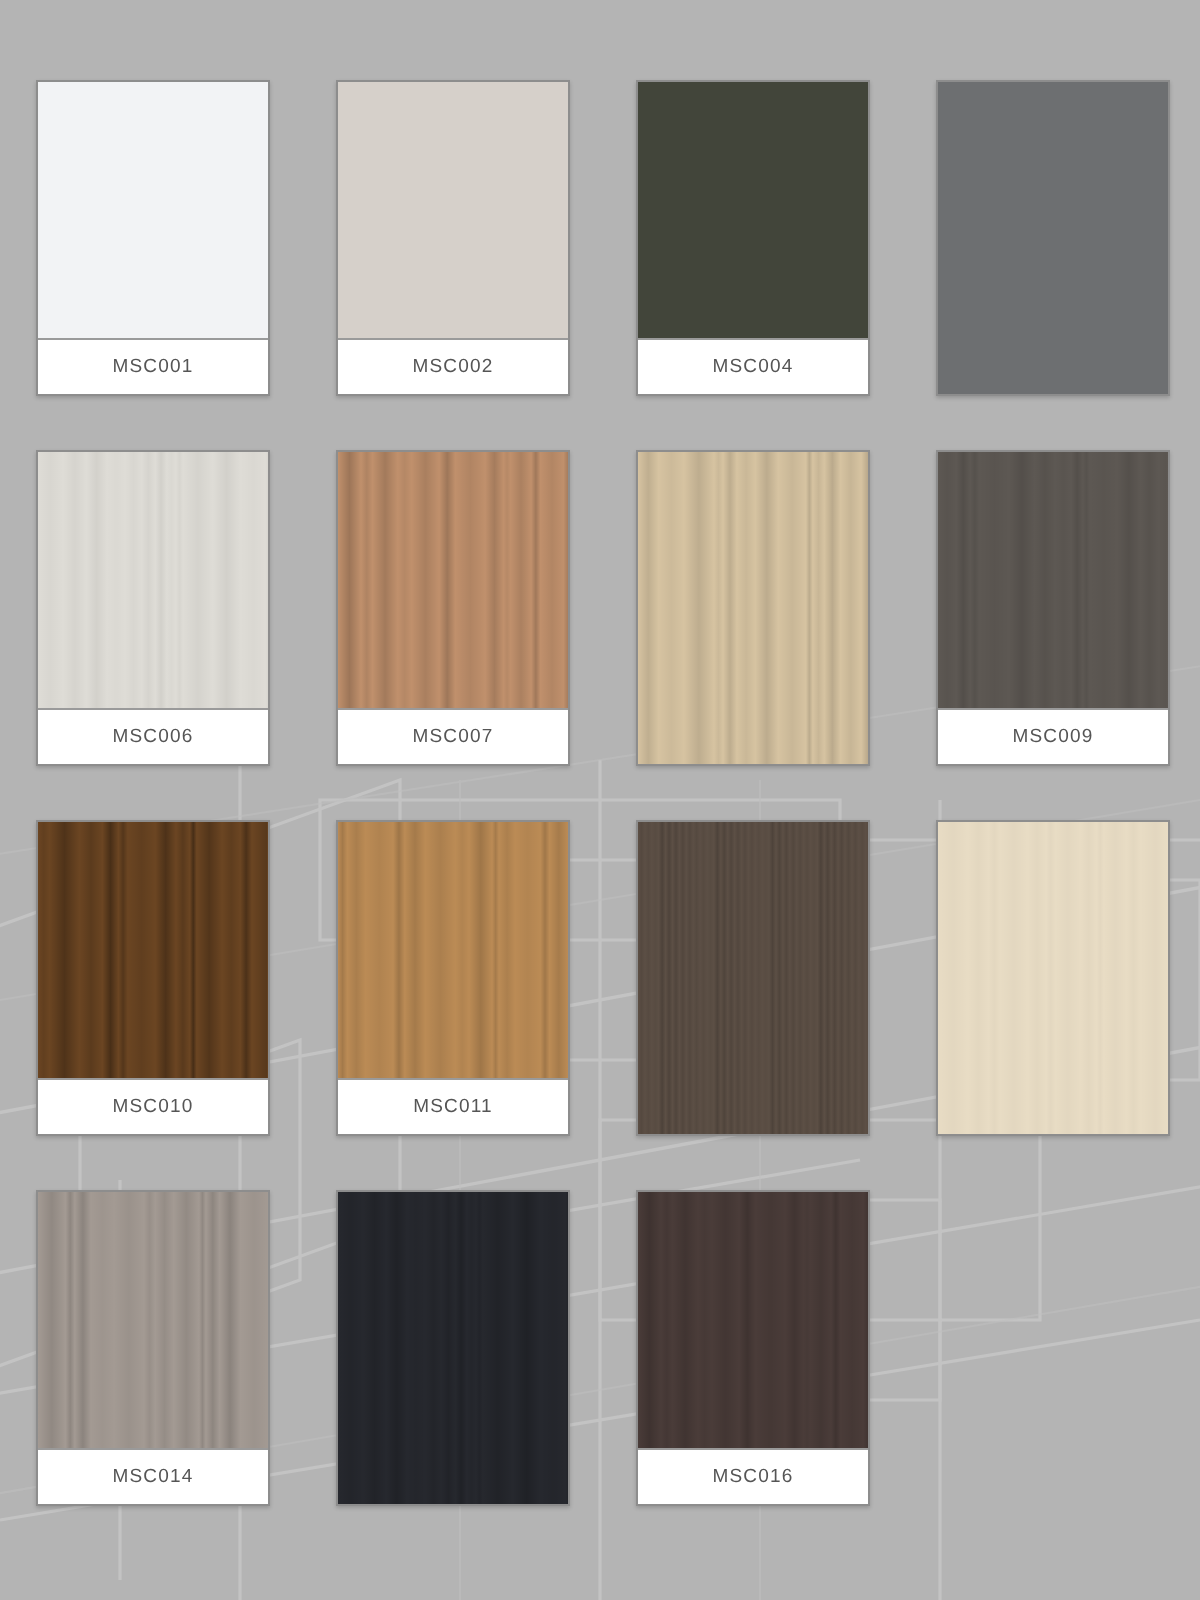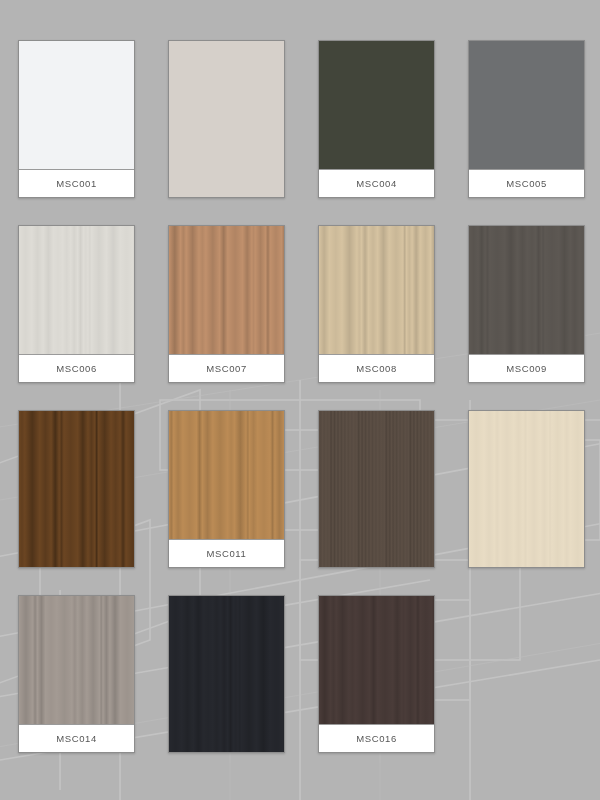--- a/index.html
+++ b/index.html
@@ -111,61 +111,61 @@
     <div class="swatch-card">
       <div class="swatch-sample" style="background: rgb(242, 243, 245);">
         <div class="grain"></div>
       </div>
       <div class="swatch-label">MSC001</div>
     </div>
     <div class="swatch-card">
       <div class="swatch-sample" style="background: rgb(214, 208, 202);">
         <div class="grain"></div>
       </div>
+      <div class="swatch-label">MSC002</div>
     </div>
     <div class="swatch-card">
       <div class="swatch-sample" style="background: rgb(66, 69, 58);">
         <div class="grain"></div>
       </div>
       <div class="swatch-label">MSC004</div>
     </div>
     <div class="swatch-card">
       <div class="swatch-sample" style="background: rgb(109, 111, 113);">
         <div class="grain"></div>
       </div>
-      <div class="swatch-label">MSC005</div>
     </div>
     <div class="swatch-card">
       <div class="swatch-sample" style="background: rgb(222, 220, 214);">
         <div class="grain" style="background-image: linear-gradient(90deg, rgba(0, 0, 0, 0) 0%, rgba(0, 0, 0, 0.027) 5.5%, rgba(0, 0, 0, 0) 11%, rgba(0, 0, 0, 0) 11%, rgba(0, 0, 0, 0.04) 16%, rgba(0, 0, 0, 0) 21%, rgba(0, 0, 0, 0) 21%, rgba(0, 0, 0, 0.05) 25.5%, rgba(0, 0, 0, 0) 30%, rgba(0, 0, 0, 0) 30%, rgba(0, 0, 0, 0.016) 34%, rgba(0, 0, 0, 0) 38%, rgba(0, 0, 0, 0) 38%, rgba(0, 0, 0, 0.027) 41.5%, rgba(0, 0, 0, 0) 45%, rgba(0, 0, 0, 0) 45%, rgba(0, 0, 0, 0.04) 48%, rgba(0, 0, 0, 0) 51%, rgba(0, 0, 0, 0) 51%, rgba(0, 0, 0, 0.055) 53.5%, rgba(0, 0, 0, 0) 56%, rgba(0, 0, 0, 0) 56%, rgba(0, 0, 0, 0.02) 58%, rgba(0, 0, 0, 0) 60%, rgba(0, 0, 0, 0) 60%, rgba(0, 0, 0, 0.03) 61.5%, rgba(0, 0, 0, 0) 63%, rgba(0, 0, 0, 0) 63%, rgba(0, 0, 0, 0.043) 69.5%, rgba(0, 0, 0, 0) 76%, rgba(0, 0, 0, 0) 76%, rgba(0, 0, 0, 0.055) 82%, rgba(0, 0, 0, 0) 88%, rgba(0, 0, 0, 0) 88%, rgba(0, 0, 0, 0.02) 93.5%, rgba(0, 0, 0, 0) 99%, rgba(0, 0, 0, 0) 99%, rgba(0, 0, 0, 0.03) 100%, rgba(0, 0, 0, 0) 100%);"></div>
       </div>
       <div class="swatch-label">MSC006</div>
     </div>
     <div class="swatch-card">
       <div class="swatch-sample" style="background: rgb(192, 144, 108);">
         <div class="grain" style="background-image: linear-gradient(90deg, rgba(0, 0, 0, 0) 0%, rgba(0, 0, 0, 0.184) 5%, rgba(0, 0, 0, 0) 10%, rgba(0, 0, 0, 0) 10%, rgba(0, 0, 0, 0.09) 12.5%, rgba(0, 0, 0, 0) 15%, rgba(0, 0, 0, 0) 15%, rgba(0, 0, 0, 0.153) 20.5%, rgba(0, 0, 0, 0) 26%, rgba(0, 0, 0, 0) 26%, rgba(0, 0, 0, 0.06) 29%, rgba(0, 0, 0, 0) 32%, rgba(0, 0, 0, 0) 32%, rgba(0, 0, 0, 0.118) 38%, rgba(0, 0, 0, 0) 44%, rgba(0, 0, 0, 0) 44%, rgba(0, 0, 0, 0.176) 47.5%, rgba(0, 0, 0, 0) 51%, rgba(0, 0, 0, 0) 51%, rgba(0, 0, 0, 0.082) 57.5%, rgba(0, 0, 0, 0) 64%, rgba(0, 0, 0, 0) 64%, rgba(0, 0, 0, 0.14) 68%, rgba(0, 0, 0, 0) 72%, rgba(0, 0, 0, 0) 72%, rgba(0, 0, 0, 0.05) 73.5%, rgba(0, 0, 0, 0) 75%, rgba(0, 0, 0, 0) 75%, rgba(0, 0, 0, 0.11) 79.5%, rgba(0, 0, 0, 0) 84%, rgba(0, 0, 0, 0) 84%, rgba(0, 0, 0, 0.17) 86%, rgba(0, 0, 0, 0) 88%, rgba(0, 0, 0, 0) 88%, rgba(0, 0, 0, 0.075) 93%, rgba(0, 0, 0, 0) 98%, rgba(0, 0, 0, 0) 98%, rgba(0, 0, 0, 0.137) 100%, rgba(0, 0, 0, 0) 100%);"></div>
       </div>
       <div class="swatch-label">MSC007</div>
     </div>
     <div class="swatch-card">
       <div class="swatch-sample" style="background: rgb(214, 195, 161);">
         <div class="grain" style="background-image: linear-gradient(90deg, rgba(0, 0, 0, 0) 0%, rgba(0, 0, 0, 0.106) 4.5%, rgba(0, 0, 0, 0) 9%, rgba(0, 0, 0, 0) 9%, rgba(0, 0, 0, 0.047) 14.5%, rgba(0, 0, 0, 0) 20%, rgba(0, 0, 0, 0) 20%, rgba(0, 0, 0, 0.114) 26.5%, rgba(0, 0, 0, 0) 33%, rgba(0, 0, 0, 0) 33%, rgba(0, 0, 0, 0.05) 35%, rgba(0, 0, 0, 0) 37%, rgba(0, 0, 0, 0) 37%, rgba(0, 0, 0, 0.118) 40%, rgba(0, 0, 0, 0) 43%, rgba(0, 0, 0, 0) 43%, rgba(0, 0, 0, 0.06) 47%, rgba(0, 0, 0, 0) 51%, rgba(0, 0, 0, 0) 51%, rgba(0, 0, 0, 0.12) 56%, rgba(0, 0, 0, 0) 61%, rgba(0, 0, 0, 0) 61%, rgba(0, 0, 0, 0.063) 67%, rgba(0, 0, 0, 0) 73%, rgba(0, 0, 0, 0) 73%, rgba(0, 0, 0, 0.125) 74.5%, rgba(0, 0, 0, 0) 76%, rgba(0, 0, 0, 0) 76%, rgba(0, 0, 0, 0.067) 78.5%, rgba(0, 0, 0, 0) 81%, rgba(0, 0, 0, 0) 81%, rgba(0, 0, 0, 0.13) 84.5%, rgba(0, 0, 0, 0) 88%, rgba(0, 0, 0, 0) 88%, rgba(0, 0, 0, 0.07) 92.5%, rgba(0, 0, 0, 0) 97%, rgba(0, 0, 0, 0) 97%, rgba(0, 0, 0, 0.137) 100%, rgba(0, 0, 0, 0) 100%);"></div>
       </div>
-      <div class="swatch-label">MSC008</div>
     </div>
     <div class="swatch-card">
       <div class="swatch-sample" style="background: rgb(93, 88, 83);">
         <div class="grain" style="background-image: linear-gradient(90deg, rgba(0, 0, 0, 0) 0%, rgba(0, 0, 0, 0.047) 4%, rgba(0, 0, 0, 0) 8%, rgba(0, 0, 0, 0) 8%, rgba(0, 0, 0, 0.11) 11%, rgba(0, 0, 0, 0) 14%, rgba(0, 0, 0, 0) 14%, rgba(0, 0, 0, 0.08) 16%, rgba(0, 0, 0, 0) 18%, rgba(0, 0, 0, 0) 18%, rgba(0, 0, 0, 0.043) 24.5%, rgba(0, 0, 0, 0) 31%, rgba(0, 0, 0, 0) 31%, rgba(0, 0, 0, 0.106) 36.5%, rgba(0, 0, 0, 0) 42%, rgba(0, 0, 0, 0) 42%, rgba(0, 0, 0, 0.07) 46.5%, rgba(0, 0, 0, 0) 51%, rgba(0, 0, 0, 0) 51%, rgba(0, 0, 0, 0.04) 54.5%, rgba(0, 0, 0, 0) 58%, rgba(0, 0, 0, 0) 58%, rgba(0, 0, 0, 0.1) 60.5%, rgba(0, 0, 0, 0) 63%, rgba(0, 0, 0, 0) 63%, rgba(0, 0, 0, 0.067) 64.5%, rgba(0, 0, 0, 0) 66%, rgba(0, 0, 0, 0) 66%, rgba(0, 0, 0, 0.035) 72%, rgba(0, 0, 0, 0) 78%, rgba(0, 0, 0, 0) 78%, rgba(0, 0, 0, 0.094) 83%, rgba(0, 0, 0, 0) 88%, rgba(0, 0, 0, 0) 88%, rgba(0, 0, 0, 0.063) 92%, rgba(0, 0, 0, 0) 96%, rgba(0, 0, 0, 0) 96%, rgba(0, 0, 0, 0.03) 99%, rgba(0, 0, 0, 0) 100%);"></div>
       </div>
       <div class="swatch-label">MSC009</div>
     </div>
     <div class="swatch-card">
       <div class="swatch-sample" style="background: rgb(107, 69, 34);">
         <div class="grain" style="background-image: linear-gradient(90deg, rgba(0, 0, 0, 0) 0%, rgba(0, 0, 0, 0.09) 2.5%, rgba(0, 0, 0, 0) 5%, rgba(0, 0, 0, 0) 5%, rgba(0, 0, 0, 0.263) 11.5%, rgba(0, 0, 0, 0) 18%, rgba(0, 0, 0, 0) 18%, rgba(0, 0, 0, 0.153) 23%, rgba(0, 0, 0, 0) 28%, rgba(0, 0, 0, 0) 28%, rgba(0, 0, 0, 0.325) 31.5%, rgba(0, 0, 0, 0) 35%, rgba(0, 0, 0, 0) 35%, rgba(0, 0, 0, 0.216) 37%, rgba(0, 0, 0, 0) 39%, rgba(0, 0, 0, 0) 39%, rgba(0, 0, 0, 0.1) 45%, rgba(0, 0, 0, 0) 51%, rgba(0, 0, 0, 0) 51%, rgba(0, 0, 0, 0.28) 55.5%, rgba(0, 0, 0, 0) 60%, rgba(0, 0, 0, 0) 60%, rgba(0, 0, 0, 0.165) 63%, rgba(0, 0, 0, 0) 66%, rgba(0, 0, 0, 0) 66%, rgba(0, 0, 0, 0.34) 67.5%, rgba(0, 0, 0, 0) 69%, rgba(0, 0, 0, 0) 69%, rgba(0, 0, 0, 0.227) 74.5%, rgba(0, 0, 0, 0) 80%, rgba(0, 0, 0, 0) 80%, rgba(0, 0, 0, 0.118) 84%, rgba(0, 0, 0, 0) 88%, rgba(0, 0, 0, 0) 88%, rgba(0, 0, 0, 0.29) 90.5%, rgba(0, 0, 0, 0) 93%, rgba(0, 0, 0, 0) 93%, rgba(0, 0, 0, 0.18) 99.5%, rgba(0, 0, 0, 0) 100%);"></div>
       </div>
+      <div class="swatch-label">MSC010</div>
     </div>
     <div class="swatch-card">
       <div class="swatch-sample" style="background: rgb(187, 139, 85);">
         <div class="grain" style="background-image: linear-gradient(90deg, rgba(0, 0, 0, 0) 0%, rgba(0, 0, 0, 0.13) 2%, rgba(0, 0, 0, 0) 4%, rgba(0, 0, 0, 0) 4%, rgba(0, 0, 0, 0.094) 8%, rgba(0, 0, 0, 0) 12%, rgba(0, 0, 0, 0) 12%, rgba(0, 0, 0, 0.06) 18%, rgba(0, 0, 0, 0) 24%, rgba(0, 0, 0, 0) 24%, rgba(0, 0, 0, 0.157) 26.5%, rgba(0, 0, 0, 0) 29%, rgba(0, 0, 0, 0) 29%, rgba(0, 0, 0, 0.12) 33.5%, rgba(0, 0, 0, 0) 38%, rgba(0, 0, 0, 0) 38%, rgba(0, 0, 0, 0.086) 44.5%, rgba(0, 0, 0, 0) 51%, rgba(0, 0, 0, 0) 51%, rgba(0, 0, 0, 0.055) 54%, rgba(0, 0, 0, 0) 57%, rgba(0, 0, 0, 0) 57%, rgba(0, 0, 0, 0.153) 62%, rgba(0, 0, 0, 0) 67%, rgba(0, 0, 0, 0) 67%, rgba(0, 0, 0, 0.118) 68.5%, rgba(0, 0, 0, 0) 70%, rgba(0, 0, 0, 0) 70%, rgba(0, 0, 0, 0.082) 73.5%, rgba(0, 0, 0, 0) 77%, rgba(0, 0, 0, 0) 77%, rgba(0, 0, 0, 0.047) 82.5%, rgba(0, 0, 0, 0) 88%, rgba(0, 0, 0, 0) 88%, rgba(0, 0, 0, 0.145) 90%, rgba(0, 0, 0, 0) 92%, rgba(0, 0, 0, 0) 92%, rgba(0, 0, 0, 0.114) 96%, rgba(0, 0, 0, 0) 100%);"></div>
       </div>
       <div class="swatch-label">MSC011</div>
     </div>
     <div class="swatch-card">
       <div class="swatch-sample" style="background: rgb(92, 79, 69);">
         <div class="grain" style="background-image: linear-gradient(90deg, rgba(0, 0, 0, 0) 0%, rgba(0, 0, 0, 0.082) 1.5%, rgba(0, 0, 0, 0) 3%, rgba(0, 0, 0, 0) 3%, rgba(0, 0, 0, 0.063) 4.5%, rgba(0, 0, 0, 0) 6%, rgba(0, 0, 0, 0) 6%, rgba(0, 0, 0, 0.047) 7.5%, rgba(0, 0, 0, 0) 9%, rgba(0, 0, 0, 0) 9%, rgba(0, 0, 0, 0.165) 10.5%, rgba(0, 0, 0, 0) 12%, rgba(0, 0, 0, 0) 12%, rgba(0, 0, 0, 0.145) 13.5%, rgba(0, 0, 0, 0) 15%, rgba(0, 0, 0, 0) 15%, rgba(0, 0, 0, 0.13) 16.5%, rgba(0, 0, 0, 0) 18%, rgba(0, 0, 0, 0) 18%, rgba(0, 0, 0, 0.11) 19.5%, rgba(0, 0, 0, 0) 21%, rgba(0, 0, 0, 0) 21%, rgba(0, 0, 0, 0.094) 22.5%, rgba(0, 0, 0, 0) 24%, rgba(0, 0, 0, 0) 24%, rgba(0, 0, 0, 0.075) 25.5%, rgba(0, 0, 0, 0) 27%, rgba(0, 0, 0, 0) 27%, rgba(0, 0, 0, 0.06) 28.5%, rgba(0, 0, 0, 0) 30%, rgba(0, 0, 0, 0) 30%, rgba(0, 0, 0, 0.043) 31.5%, rgba(0, 0, 0, 0) 33%, rgba(0, 0, 0, 0) 33%, rgba(0, 0, 0, 0.157) 34.5%, rgba(0, 0, 0, 0) 36%, rgba(0, 0, 0, 0) 36%, rgba(0, 0, 0, 0.14) 37.5%, rgba(0, 0, 0, 0) 39%, rgba(0, 0, 0, 0) 39%, rgba(0, 0, 0, 0.12) 40.5%, rgba(0, 0, 0, 0) 42%, rgba(0, 0, 0, 0) 42%, rgba(0, 0, 0, 0.106) 43.5%, rgba(0, 0, 0, 0) 45%, rgba(0, 0, 0, 0) 45%, rgba(0, 0, 0, 0.086) 46.5%, rgba(0, 0, 0, 0) 48%, rgba(0, 0, 0, 0) 48%, rgba(0, 0, 0, 0.07) 49.5%, rgba(0, 0, 0, 0) 51%, rgba(0, 0, 0, 0) 51%, rgba(0, 0, 0, 0.055) 52.5%, rgba(0, 0, 0, 0) 54%, rgba(0, 0, 0, 0) 54%, rgba(0, 0, 0, 0.035) 55.5%, rgba(0, 0, 0, 0) 57%, rgba(0, 0, 0, 0) 57%, rgba(0, 0, 0, 0.153) 58.5%, rgba(0, 0, 0, 0) 60%, rgba(0, 0, 0, 0) 60%, rgba(0, 0, 0, 0.133) 61.5%, rgba(0, 0, 0, 0) 63%, rgba(0, 0, 0, 0) 63%, rgba(0, 0, 0, 0.118) 64.5%, rgba(0, 0, 0, 0) 66%, rgba(0, 0, 0, 0) 66%, rgba(0, 0, 0, 0.1) 67.5%, rgba(0, 0, 0, 0) 69%, rgba(0, 0, 0, 0) 69%, rgba(0, 0, 0, 0.082) 70.5%, rgba(0, 0, 0, 0) 72%, rgba(0, 0, 0, 0) 72%, rgba(0, 0, 0, 0.067) 73.5%, rgba(0, 0, 0, 0) 75%, rgba(0, 0, 0, 0) 75%, rgba(0, 0, 0, 0.047) 76.5%, rgba(0, 0, 0, 0) 78%, rgba(0, 0, 0, 0) 78%, rgba(0, 0, 0, 0.165) 79.5%, rgba(0, 0, 0, 0) 81%, rgba(0, 0, 0, 0) 81%, rgba(0, 0, 0, 0.145) 82.5%, rgba(0, 0, 0, 0) 84%, rgba(0, 0, 0, 0) 84%, rgba(0, 0, 0, 0.13) 85.5%, rgba(0, 0, 0, 0) 87%, rgba(0, 0, 0, 0) 87%, rgba(0, 0, 0, 0.114) 88.5%, rgba(0, 0, 0, 0) 90%, rgba(0, 0, 0, 0) 90%, rgba(0, 0, 0, 0.094) 91.5%, rgba(0, 0, 0, 0) 93%, rgba(0, 0, 0, 0) 93%, rgba(0, 0, 0, 0.08) 94.5%, rgba(0, 0, 0, 0) 96%, rgba(0, 0, 0, 0) 96%, rgba(0, 0, 0, 0.06) 97.5%, rgba(0, 0, 0, 0) 99%, rgba(0, 0, 0, 0) 99%, rgba(0, 0, 0, 0.043) 100%, rgba(0, 0, 0, 0) 100%);"></div>

